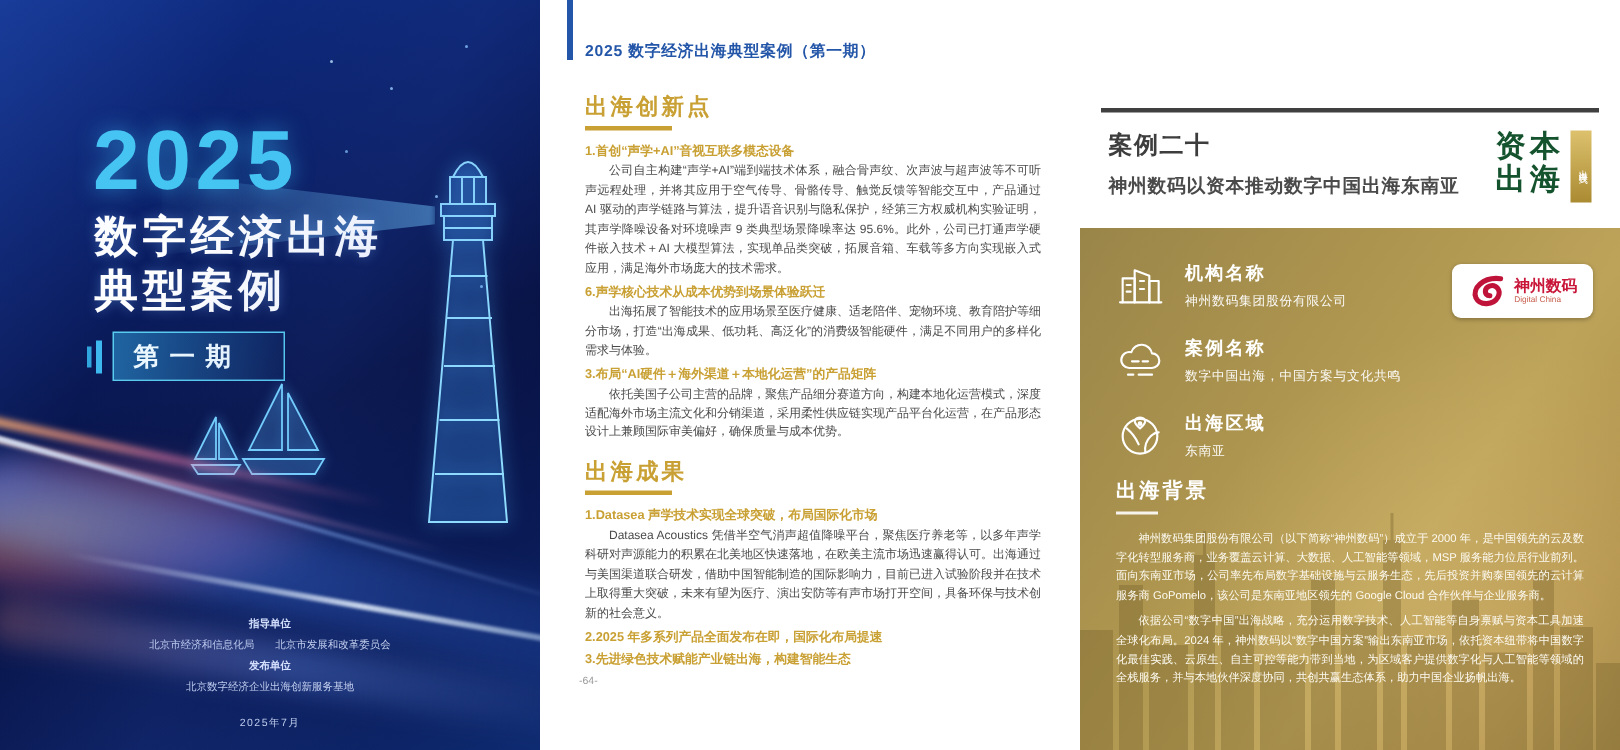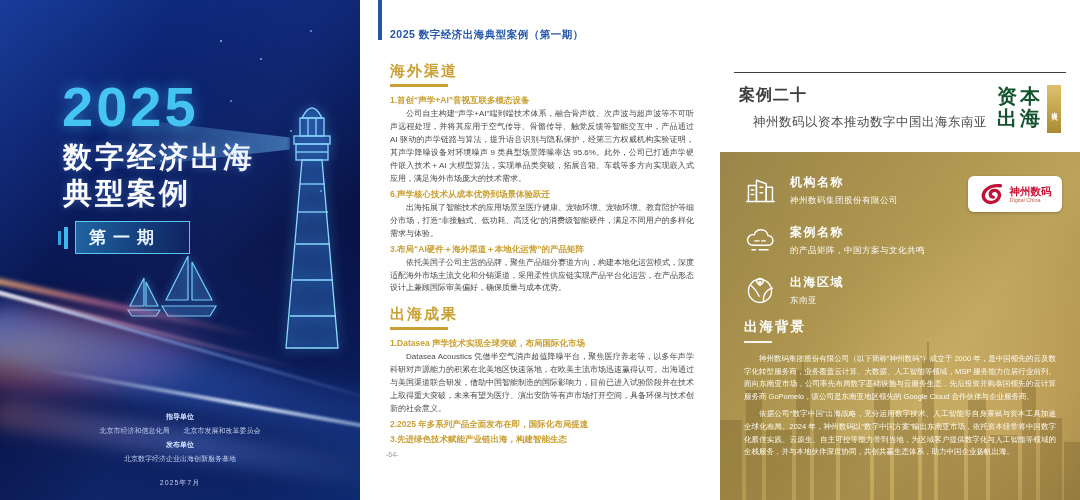--- a/index.html
+++ b/index.html
@@ -54,24 +54,24 @@
   .page-header .txt { color:#2356a8; font-weight:bold; font-size:10.5px; letter-spacing:.5px; }
   .sec-title { color:#c9a033; font-size:15px; font-weight:bold; letter-spacing:2px; }
   .sec-underline { width:58px; height:3px; background:#c9a033; margin:3px 0 8px; }
   .sub { color:#c9a033; font-size:8.5px; font-weight:bold; margin:3px 0 1px; }
   .body { color:#4a4a4a; font-size:8px; line-height:1.62; text-align:justify; text-indent:2em; }
   .gap { height:10px; }
   .page-num { position:absolute; left:26px; bottom:14px; font-size:7px; color:#9a9a9a; }
 
   
   .case { position:relative; width:360px; height:500px; background:#fff; overflow:hidden; }
-  .case-header { position:absolute; left:14px; right:14px; top:72px; border-top:1px solid #404040; border-bottom:1px solid #b9b9b9;
+  .case-header { position:absolute; left:14px; right:14px; top:72px; border-top:3px solid #404040; border-bottom:1px solid #b9b9b9;
     padding:12px 5px 22px; display:flex; justify-content:space-between; align-items:flex-start; }
   .case-no { font-size:16px; font-weight:bold; color:#3d3d3d; margin-bottom:8px; letter-spacing:1px; }
-  .case-title { font-size:12.5px; font-weight:normal; color:#4a4a4a; letter-spacing:.5px;margin-left:14px; }
+  .case-title { font-size:12.5px; font-weight:bold; color:#4a4a4a; letter-spacing:.5px; }
   .mode { display:flex; gap:4px; align-items:flex-start; }
   .mode-grid { text-align:center; font-size:20px; font-weight:bold; color:#14532d; line-height:1.1; letter-spacing:3px; }
   .ribbon { width:14px; height:48px; background:linear-gradient(180deg,#ddc16d,#aa8b32); color:#fff;
     writing-mode:vertical-rl; font-size:6px; letter-spacing:1px; display:flex; align-items:center; justify-content:center; }
   .case-gold { position:absolute; left:0; right:0; top:152px; bottom:0; overflow:hidden;
     background:linear-gradient(125deg,#9a8549 0%,#ad954f 35%,#bda35a 62%,#b0914b 85%,#9c8240 100%); }
   .case-gold::before { content:""; position:absolute; inset:0;
     background:radial-gradient(ellipse at 75% 85%, rgba(255,220,150,.25), transparent 55%); }
   .skyline { position:absolute; left:0; right:0; bottom:0; width:100%; height:170px; opacity:.33; }
   .info { position:absolute; left:24px; top:22px; right:24px; }
@@ -148,27 +148,27 @@
       <div class="cover-date">2025年7月</div>
     </div>
   </section>
 
   <section class="page">
     <div class="top-bar"></div>
     <div class="page-header">
       <span class="txt">2025 数字经济出海典型案例（第一期）</span>
     </div>
 
-    <div class="sec-title">海外渠道</div>
+    <div class="sec-title">出海创新点</div>
     <div class="sec-underline"></div>
 
     <div class="sub">1.首创“声学+AI”音视互联多模态设备</div>
     <p class="body">公司自主构建“声学+AI”端到端技术体系，融合骨声纹、次声波与超声波等不可听声远程处理，并将其应用于空气传导、骨骼传导、触觉反馈等智能交互中，产品通过 AI 驱动的声学链路与算法，提升语音识别与隐私保护，经第三方权威机构实验证明，其声学降噪设备对环境噪声 9 类典型场景降噪率达 95.6%。此外，公司已打通声学硬件嵌入技术＋AI 大模型算法，实现单品类突破，拓展音箱、车载等多方向实现嵌入式应用，满足海外市场庞大的技术需求。</p>
     <div class="sub">6.声学核心技术从成本优势到场景体验跃迁</div>
-    <p class="body">出海拓展了智能技术的应用场景至医疗健康、宠物环境、宠物环境、教育陪护等细分市场，打造“非接触式、低功耗、高泛化”的消费级智能硬件，满足不同用户的多样化需求与体验。</p>
+    <p class="body">出海拓展了智能技术的应用场景至医疗健康、适老陪伴、宠物环境、教育陪护等细分市场，打造“出海成果、低功耗、高泛化”的消费级智能硬件，满足不同用户的多样化需求与体验。</p>
     <div class="sub">3.布局“AI硬件＋海外渠道＋本地化运营”的产品矩阵</div>
     <p class="body">依托美国子公司主营的品牌，聚焦产品细分赛道方向，构建本地化运营模式，深度适配海外市场主流文化和分销渠道，采用柔性供应链实现产品平台化运营，在产品形态设计上兼顾国际审美偏好，确保质量与成本优势。</p>
 
     <div class="gap"></div>
     <div class="sec-title">出海成果</div>
     <div class="sec-underline"></div>
 
     <div class="sub">1.Datasea 声学技术实现全球突破，布局国际化市场</div>
     <p class="body">Datasea Acoustics 凭借半空气消声超值降噪平台，聚焦医疗养老等，以多年声学科研对声源能力的积累在北美地区快速落地，在欧美主流市场迅速赢得认可。出海通过与美国渠道联合研发，借助中国智能制造的国际影响力，目前已进入试验阶段并在技术上取得重大突破，未来有望为医疗、演出安防等有声市场打开空间，具备环保与技术创新的社会意义。</p>
     <div class="sub">2.2025 年多系列产品全面发布在即，国际化布局提速</div>
@@ -235,21 +235,21 @@
         <div class="info-item">
           <svg class="info-icon" viewBox="0 0 36 36" fill="none" stroke="#fff" stroke-width="1.6" stroke-linecap="round" stroke-linejoin="round">
             <path d="M10 24 a6 6 0 1 1 1.5-11.8 A8 8 0 0 1 27 13 a5.5 5.5 0 0 1 0 11 H10"></path>
             <line x1="12" y1="19" x2="17" y2="19"></line>
               <line x1="20" y1="19" x2="24" y2="19"></line>
             <line x1="9" y1="29" x2="13" y2="29"></line>
               <line x1="17" y1="29" x2="27" y2="29"></line>
           </svg>
           <div>
             <div class="info-label">案例名称</div>
-            <div class="info-value">的产品矩阵，中国方案与文化共鸣</div>
+            <div class="info-value">数字中国出海，中国方案与文化共鸣</div>
           </div>
         </div>
         <div class="info-item">
           <svg class="info-icon" viewBox="0 0 36 36" fill="none" stroke="#fff" stroke-width="1.6" stroke-linecap="round" stroke-linejoin="round">
             <circle cx="18" cy="19" r="13"></circle>
             <path d="M8 13 q6 5 9 12 M22 31 q-1-7 4-12 q3-3 6-3"></path>
             <path d="M14 7 a5 5 0 0 1 8 0 c0 3-4 6-4 6 s-4-3-4-6 z"></path>
               <circle cx="18" cy="9.5" r="1" fill="#fff"></circle>
           </svg>
           <div>

